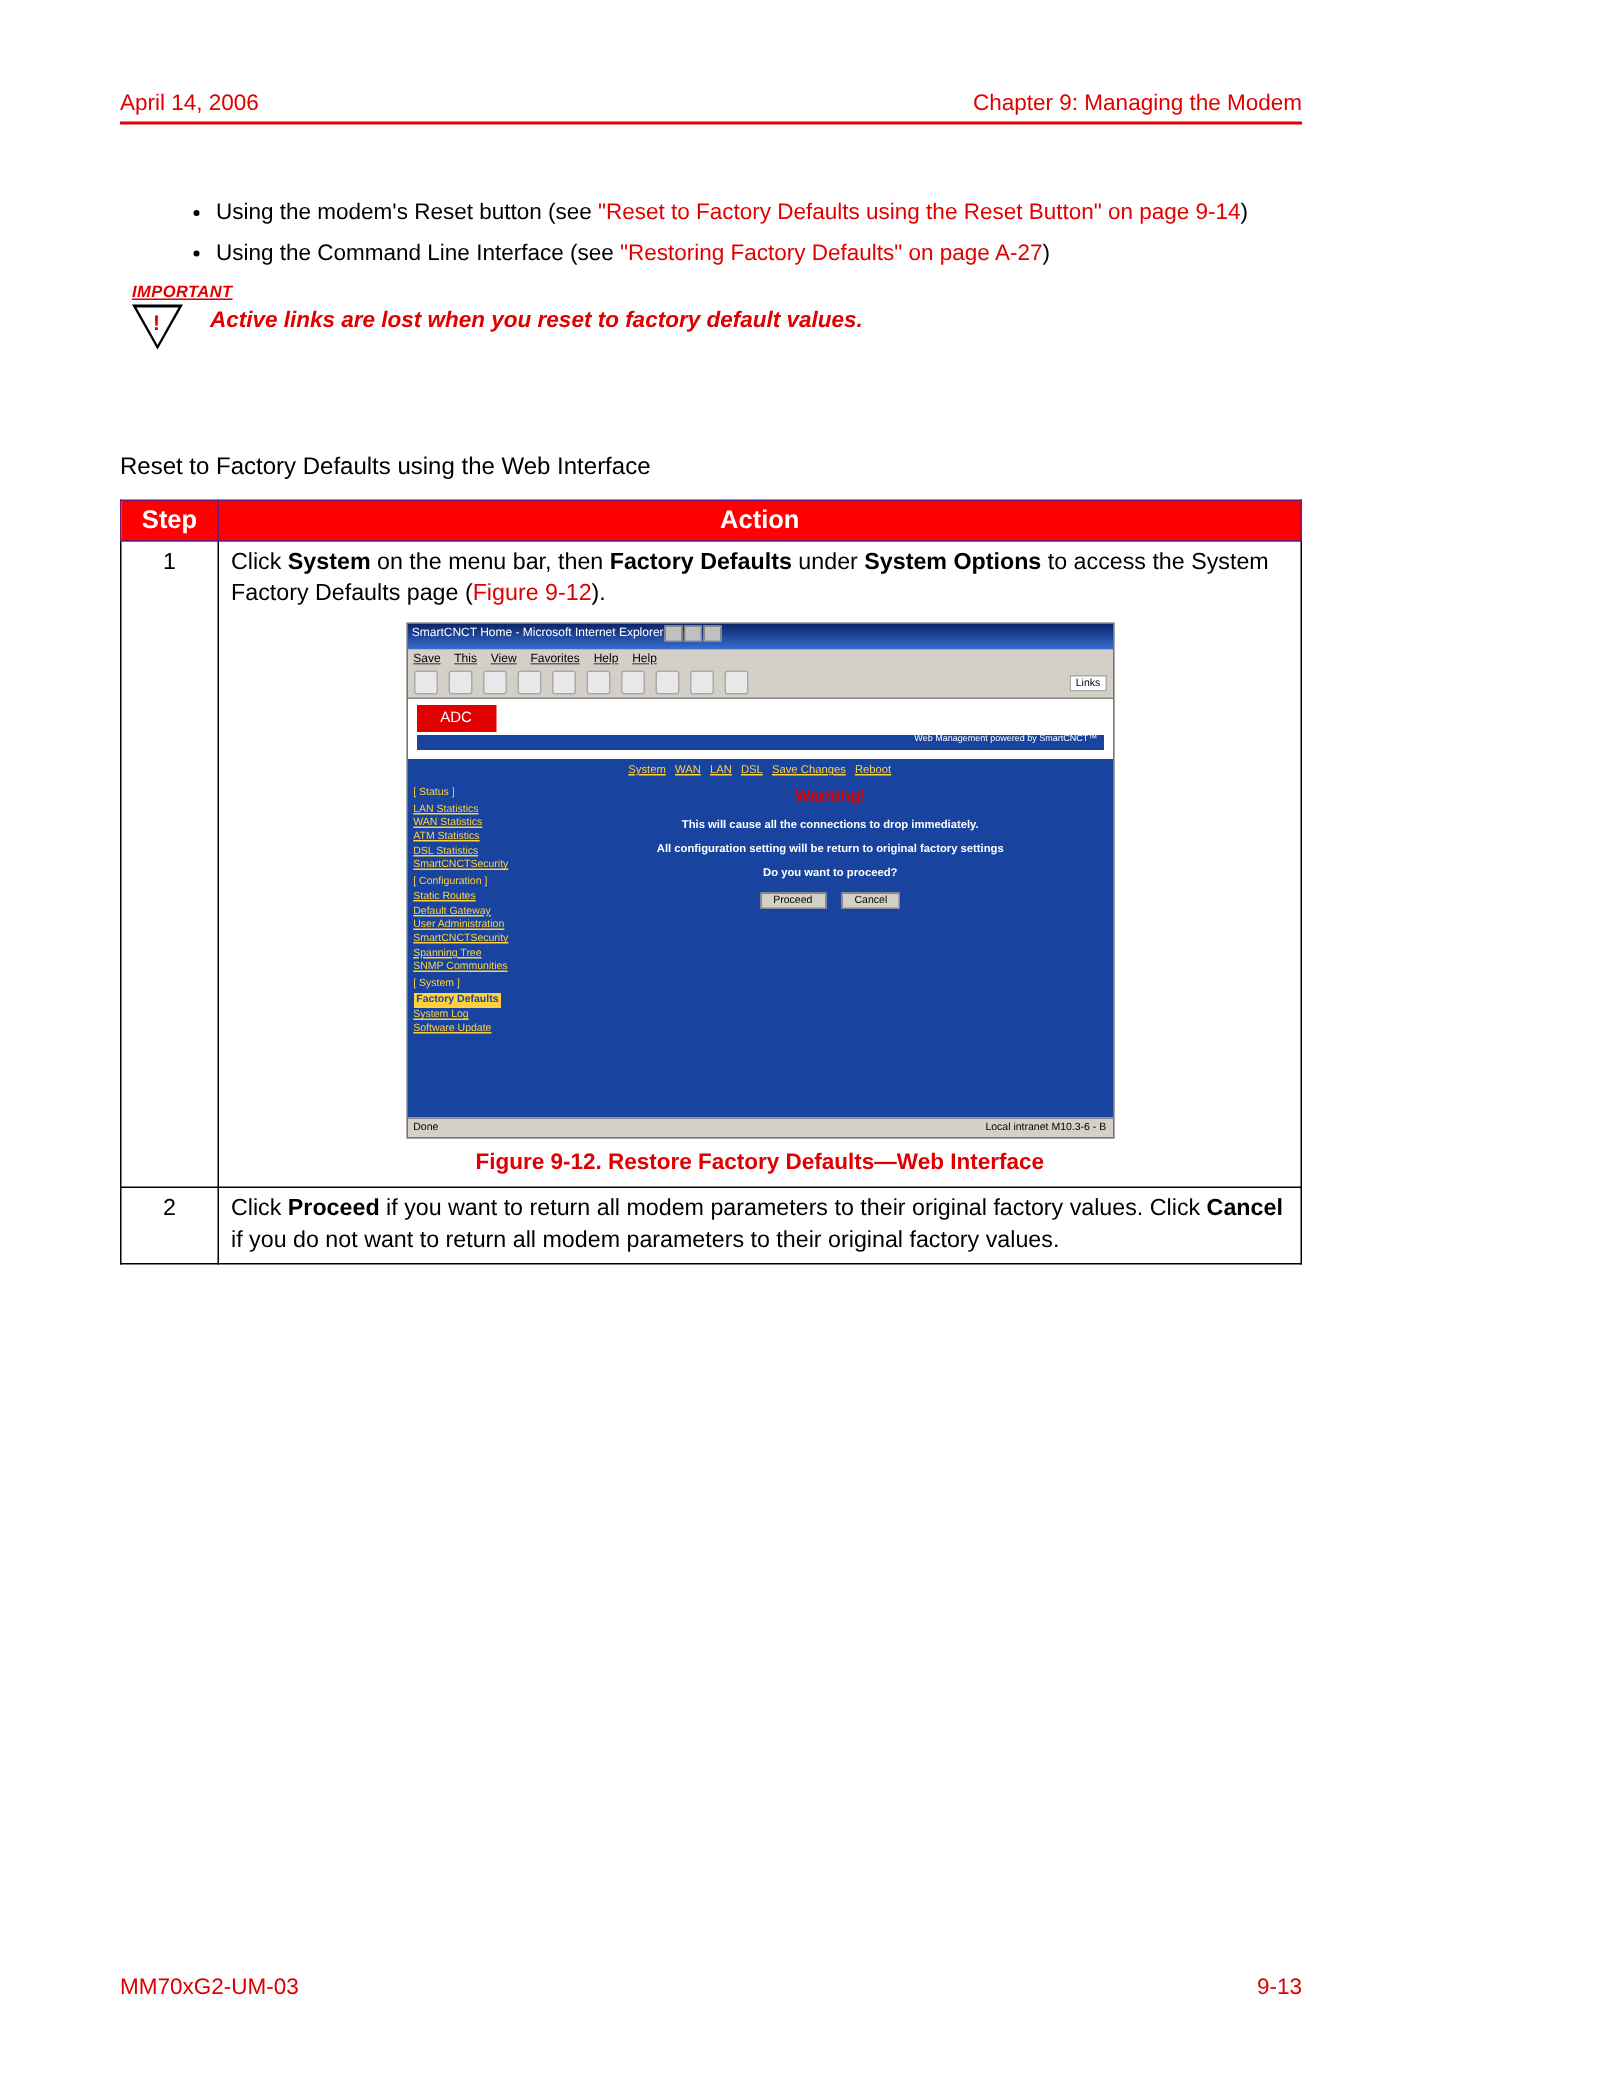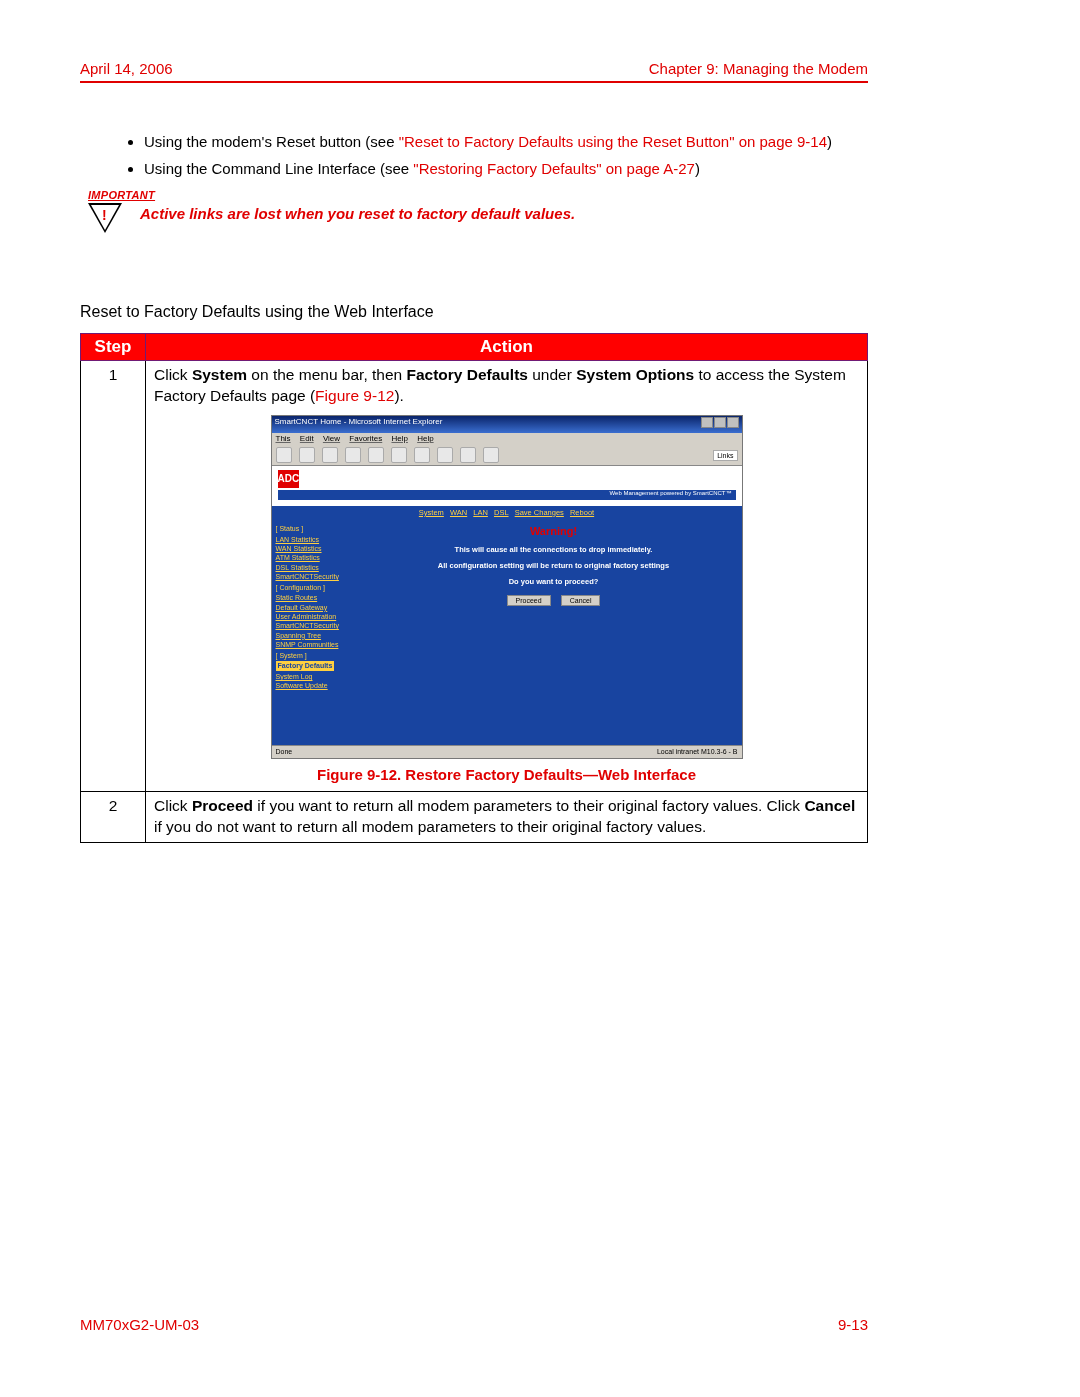--- a/index.html
+++ b/index.html
@@ -115,32 +115,32 @@
     border: 1px solid #777;
     background: #c0c0c0;
     font-size: 8px;
     color: #000;
   }
   .ie-title {
     background: linear-gradient(#0a246a,#3a6ed0);
     color: #fff;
     font-size: 8px;
     padding: 1px 3px;
-    display:flex; justify-content:space-between;
+    display:flex; justify-content:flex-start;
   }
   .ie-title .winbtns span{
     display:inline-block;width:10px;height:9px;background:#c0c0c0;border:1px solid #888;margin-left:1px;
   }
   .ie-menu { padding: 1px 4px; font-size:8px; background:#d4d0c8; }
   .ie-menu span { margin-right: 7px; text-decoration: underline; text-decoration-color:#666; }
   .ie-toolbar { padding: 2px 4px; background:#d4d0c8; display:flex; gap:7px; align-items:center; border-bottom:1px solid #888;}
   .ie-toolbar .tb { width:14px;height:14px; background:#e8e8e8; border:1px solid #aaa; border-radius:2px;}
   .ie-links { margin-left:auto; font-size:7px; border:1px solid #aaa; padding:0 3px; background:#fff;}
   .adc-bar { background:#fff; padding:4px 6px 6px 6px; position:relative; }
-  .adc-logo { background:#e00000;color:#fff;font-weight:bold;font-size:10px;padding:2px 0;display:inline-block;}
+  .adc-logo { background:#e00000;color:#fff;font-weight:normal;font-size:10px;padding:2px 16px;display:inline-block;}
   .adc-strap { background:#1844a0;height:10px;margin-top:2px;position:relative;}
   .adc-strap-text{position:absolute;right:4px;top:-1px;color:#fff;font-size:6px;}
   .navline { background:#1844a0; text-align:center; color:#ffd040; font-size:7.5px; padding:2px 0; }
   .navline span{text-decoration:underline;margin:0 2px;cursor:default;}
   .app-body { display:flex; background:#1844a0; min-height:225px; }
   .side { width:86px; padding:3px 4px; }
   .side .grp { color:#ffd040; font-size:7px; padding:1px 0; }
   .side a { display:block; color:#ffd040; text-decoration:underline; font-size:7px; line-height:1.35; }
   .side .sel { background:#ffd040; color:#1844a0; display:inline-block; padding:0 2px; font-weight:bold; text-decoration:none;}
   .main { flex:1; text-align:center; padding:4px 8px; color:#fff; font-size:7.5px; }
@@ -212,22 +212,22 @@
         <td>
           <span>Click </span><b>System</b><span> on the menu bar, then </span><b>Factory Defaults</b><span> under </span><b>System Options</b><span> to access the System Factory Defaults page (</span><span class="xref">Figure 9-12</span><span>).</span>
 
           
           <div class="ie-window">
             <div class="ie-title">
               <span>SmartCNCT Home - Microsoft Internet Explorer</span>
               <span class="winbtns"><span></span><span></span><span></span></span>
             </div>
             <div class="ie-menu">
+              <span>Save</span>
               <span>This</span>
-              <span>Edit</span>
               <span>View</span>
               <span>Favorites</span>
               <span>Help</span>
               <span>Help</span>
             </div>
             <div class="ie-toolbar">
               <div class="tb"></div>
               <div class="tb"></div>
               <div class="tb"></div>
               <div class="tb"></div>

